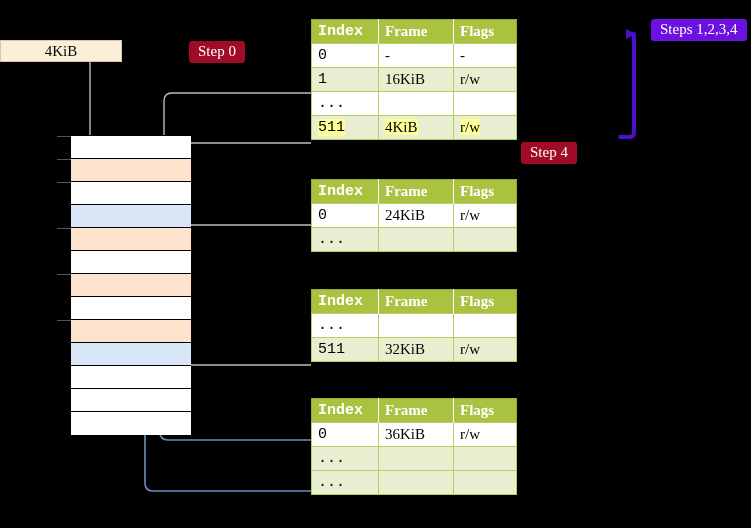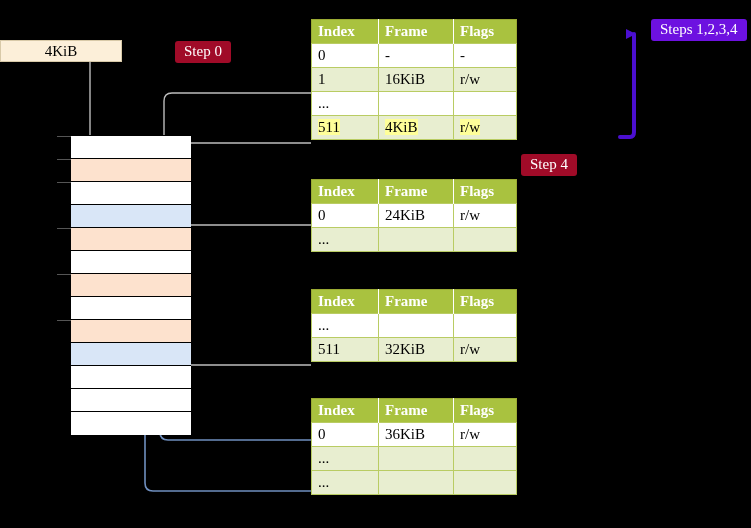--- a/index.html
+++ b/index.html
@@ -46,21 +46,21 @@
   .pt th:last-child { border-right: none; margin-left: 10px; }
   .pt td {
     padding: 3px 6px;
     border: 1px solid #b9cc63;
     background: #ffffff;
     white-space: nowrap;
     height: 15px;
   }
   .pt tr.alt td { background: #e8eed0; }
   .pt td.hl > span { background: #ffff99; }
-  .colIndex { width: 54px; }
+  .colIndex { width: 54px; font-family: Liberation Mono, monospace; }
   .colFrame { width: 62px; }
   .colFlags { width: 50px; }
 
   #tbl1 { left: 311px; top: 19px; }
   #tbl2 { left: 311px; top: 179px; }
   #tbl3 { left: 311px; top: 289px; }
   #tbl4 { left: 311px; top: 398px; }
 
   
   .badge {
@@ -68,24 +68,24 @@
     color: #ffffff;
     font-size: 15px;
     padding: 2px 9px 3px 9px;
     border-radius: 3px;
     white-space: nowrap;
     line-height: 1.15;
   }
   .badge.red { background: #a00b28; box-shadow: 1px 1px 0 rgba(0,0,0,0.4); }
   .badge.purple { background: #6d11e0; font-family: Liberation Serif, serif; }
 
-  #badge-step0 { left: 175px; top: 41px; }
+  #badge-step0 { left: 189px; top: 41px; }
   #badge-steps123 { left: 512px; top: 19px; }
   #badge-steps1234 { left: 651px; top: 19px; }
-  #badge-step4 { left: 521px; top: 154px; text-align: right; }
+  #badge-step4 { left: 521px; top: 142px; text-align: right; }
 
   
   #box4kib {
     position: absolute;
     left: 0px;
     top: 40px;
     width: 120px;
     height: 20px;
     background: #fcefd9;
     border: 1px solid #d8c9a8;

